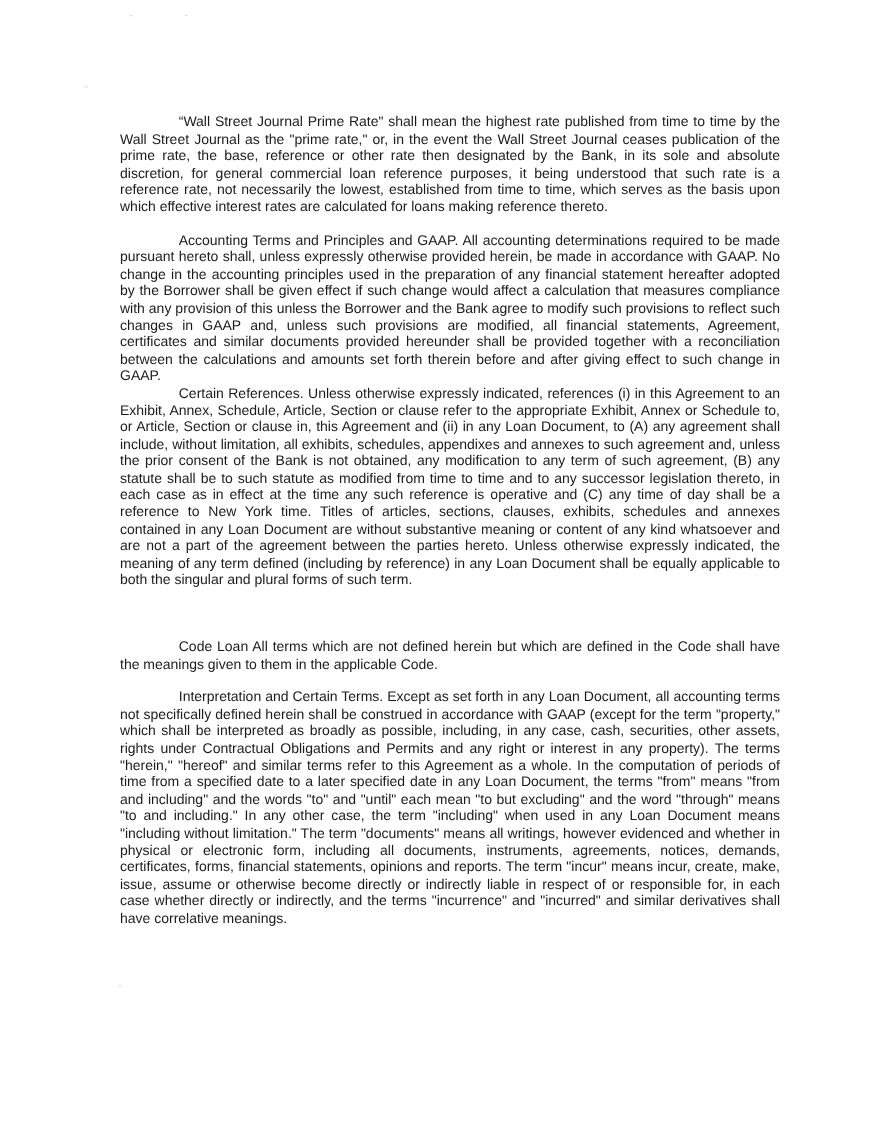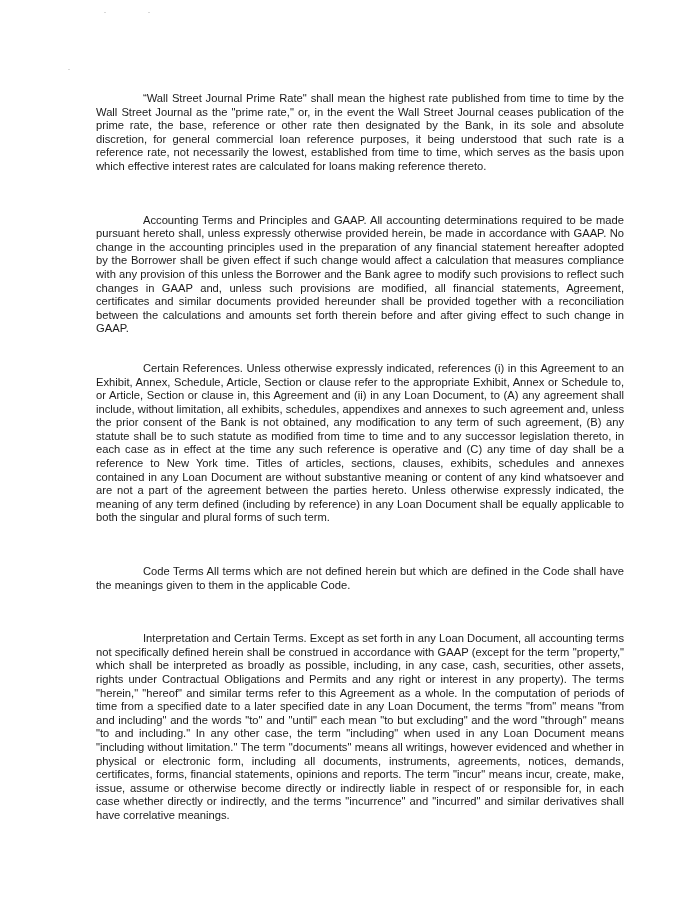--- a/index.html
+++ b/index.html
@@ -9,37 +9,37 @@
       left: 96px;
       top: 92px;
       width: 528px;
       font-family: "Liberation Sans", sans-serif;
       font-size: 11.2px;
       line-height: 13.6px;
       color: #1a1a1a;
       text-align: justify;
     }
     .para { margin: 0; text-indent: 47px; }
-    .para-gap-lg { margin-top: 40px; }
-    .para-gap-md { margin-top: 26px; }
+    .para-gap-lg { margin-top: 13px; }
+    .para-gap-md { }
     .para-gap-xl { margin-top: 40px; }
     .heading { }
     .speck { position: absolute; width: 2px; height: 1px; background: #d8d8d8; }
   </style>
 </head>
 <body>
 
 <div class="speck" style="left:104px;top:12px;"></div>
 <div class="speck" style="left:148px;top:12px;"></div>
 <div class="speck" style="left:68px;top:69px;"></div>
 <div class="speck" style="left:95px;top:788px;"></div>
 
 <div class="page">
   <p class="para"><span class="heading">“Wall Street Journal Prime Rate</span><span>"</span><span> shall mean the highest rate published from time to time by the Wall Street Journal as the "prime rate," or, in the event the Wall Street Journal ceases publication of the prime rate, the base, reference or other rate then designated by the Bank, in its sole and absolute discretion, for general commercial loan reference purposes, it being understood that such rate is a reference rate, not necessarily the lowest, established from time to time, which serves as the basis upon which effective interest rates are calculated for loans making reference thereto.</span></p>
 
   <p class="para para-gap-lg"><span class="heading">Accounting Terms and Principles and GAAP</span><span>.</span><span>  All accounting determinations required to be made pursuant hereto shall, unless expressly otherwise provided herein, be made in accordance with GAAP. No change in the accounting principles used in the preparation of any financial statement hereafter adopted by the Borrower shall be given effect if such change would affect a calculation that measures compliance with any provision of this unless the Borrower and the Bank agree to modify such provisions to reflect such changes in GAAP and, unless such provisions are modified, all financial statements, Agreement, certificates and similar documents provided hereunder shall be provided together with a reconciliation between the calculations and amounts set forth therein before and after giving effect to such change in GAAP.</span></p>
 
   <p class="para para-gap-md"><span class="heading">Certain References</span><span>.</span><span>  Unless otherwise expressly indicated, references (i) in this Agreement to an Exhibit, Annex, Schedule, Article, Section or clause refer to the appropriate Exhibit, Annex or Schedule to, or Article, Section or clause in, this Agreement and (ii) in any Loan Document, to (A) any agreement shall include, without limitation, all exhibits, schedules, appendixes and annexes to such agreement and, unless the prior consent of the Bank is not obtained, any modification to any term of such agreement, (B) any statute shall be to such statute as modified from time to time and to any successor legislation thereto, in each case as in effect at the time any such reference is operative and (C) any time of day shall be a reference to New York time. Titles of articles, sections, clauses, exhibits, schedules and annexes contained in any Loan Document are without substantive meaning or content of any kind whatsoever and are not a part of the agreement between the parties hereto.  Unless otherwise expressly indicated, the meaning of any term defined (including by reference) in any Loan Document shall be equally applicable to both the singular and plural forms of such term.</span></p>
 
-  <p class="para para-gap-xl"><span class="heading">Code Terms</span><span></span><span>  All terms which are not defined herein but which are defined in the Code shall have the meanings given to them in the applicable Code.</span></p>
+  <p class="para para-gap-xl"><span class="heading">Code Loan</span><span></span><span>  All terms which are not defined herein but which are defined in the Code shall have the meanings given to them in the applicable Code.</span></p>
 
   <p class="para para-gap-lg"><span class="heading">Interpretation and Certain Terms</span><span>.</span><span>  Except as set forth in any Loan Document, all accounting terms not specifically defined herein shall be construed in accordance with GAAP (except for the term "property," which shall be interpreted as broadly as possible, including, in any case, cash, securities, other assets, rights under Contractual Obligations and Permits and any right or interest in any property). The terms "herein," "hereof" and similar terms refer to this Agreement as a whole.  In the computation of periods of time from a specified date to a later specified date in any Loan Document, the terms "from" means "from and including" and the words "to" and "until" each mean "to but excluding" and the word "through" means "to and including." In any other case, the term "including" when used in any Loan Document means "including without limitation." The term "documents" means all writings, however evidenced and whether in physical or electronic form, including all documents, instruments, agreements, notices, demands, certificates, forms, financial statements, opinions and reports. The term "incur" means incur, create, make, issue, assume or otherwise become directly or indirectly liable in respect of or responsible for, in each case whether directly or indirectly, and the terms "incurrence" and "incurred" and similar derivatives shall have correlative meanings.</span></p>
 </div>
 
 </body></html>

